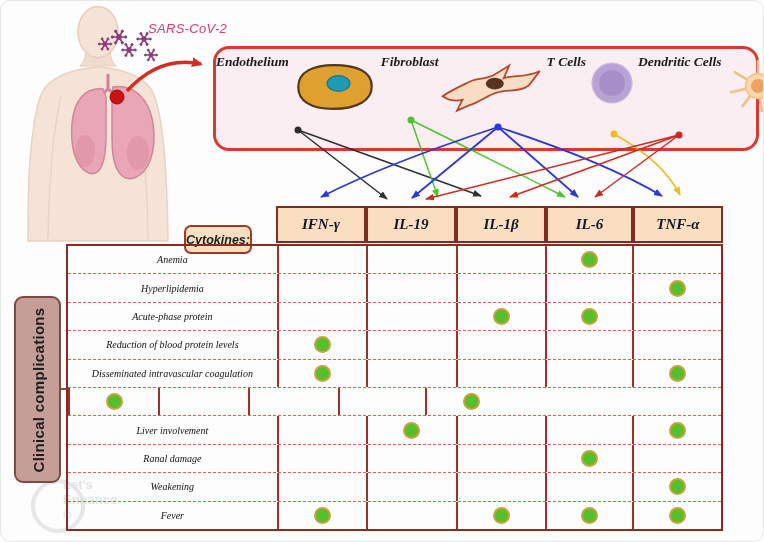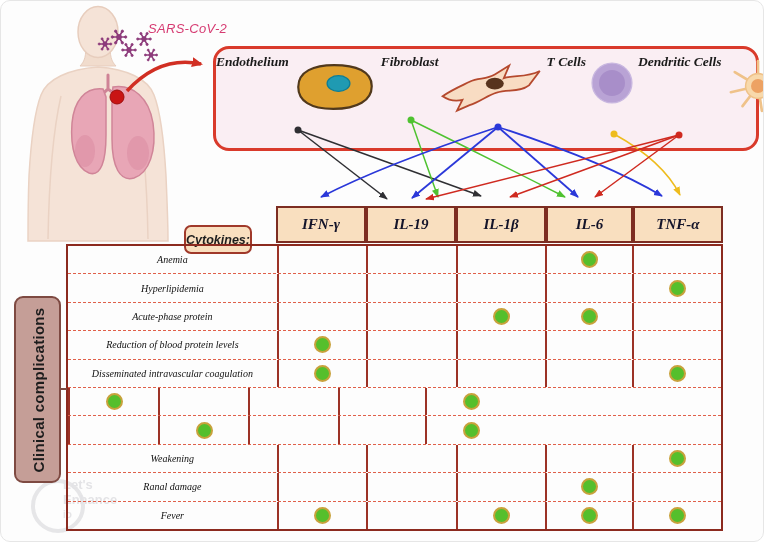--- a/index.html
+++ b/index.html
@@ -296,49 +296,50 @@
             <span class="dot"></span>
           </div>
           <div class="t-cell" style="width: 90px;"></div>
           <div class="t-cell" style="width: 90px;"></div>
           <div class="t-cell" style="width: 87px;"></div>
           <div class="t-cell" style="width: 90px;">
             <span class="dot"></span>
           </div>
         </div>
         <div class="t-row">
-          <div class="t-cell" style="width: 90px;"></div>
-          <div class="t-cell" style="width: 90px;">
-            <span class="dot"></span>
-          </div>
-          <div class="t-cell" style="width: 90px;"></div>
-          <div class="t-cell" style="width: 87px;"></div>
-          <div class="t-cell" style="width: 90px;">
-            <span class="dot"></span>
-          </div>
+          <div class="t-label">Liver involvement</div>
+          <div class="t-cell" style="width: 90px;"></div>
+          <div class="t-cell" style="width: 90px;">
+            <span class="dot"></span>
+          </div>
+          <div class="t-cell" style="width: 90px;"></div>
+          <div class="t-cell" style="width: 87px;"></div>
+          <div class="t-cell" style="width: 90px;">
+            <span class="dot"></span>
+          </div>
+        </div>
+        <div class="t-row">
+          <div class="t-label">Ranal damage</div>
+          <div class="t-cell" style="width: 90px;"></div>
+          <div class="t-cell" style="width: 90px;"></div>
+          <div class="t-cell" style="width: 90px;"></div>
+          <div class="t-cell" style="width: 87px;">
+            <span class="dot"></span>
+          </div>
+          <div class="t-cell" style="width: 90px;"></div>
         </div>
         <div class="t-row">
           <div class="t-label">Weakening</div>
           <div class="t-cell" style="width: 90px;"></div>
           <div class="t-cell" style="width: 90px;"></div>
           <div class="t-cell" style="width: 90px;"></div>
           <div class="t-cell" style="width: 87px;"></div>
           <div class="t-cell" style="width: 90px;">
             <span class="dot"></span>
           </div>
-        </div>
-        <div class="t-row">
-          <div class="t-label">Ranal damage</div>
-          <div class="t-cell" style="width: 90px;"></div>
-          <div class="t-cell" style="width: 90px;"></div>
-          <div class="t-cell" style="width: 90px;"></div>
-          <div class="t-cell" style="width: 87px;">
-            <span class="dot"></span>
-          </div>
-          <div class="t-cell" style="width: 90px;"></div>
         </div>
         <div class="t-row last">
           <div class="t-label">Fever</div>
           <div class="t-cell" style="width: 90px;">
             <span class="dot"></span>
           </div>
           <div class="t-cell" style="width: 90px;"></div>
           <div class="t-cell" style="width: 90px;">
             <span class="dot"></span>
           </div>

